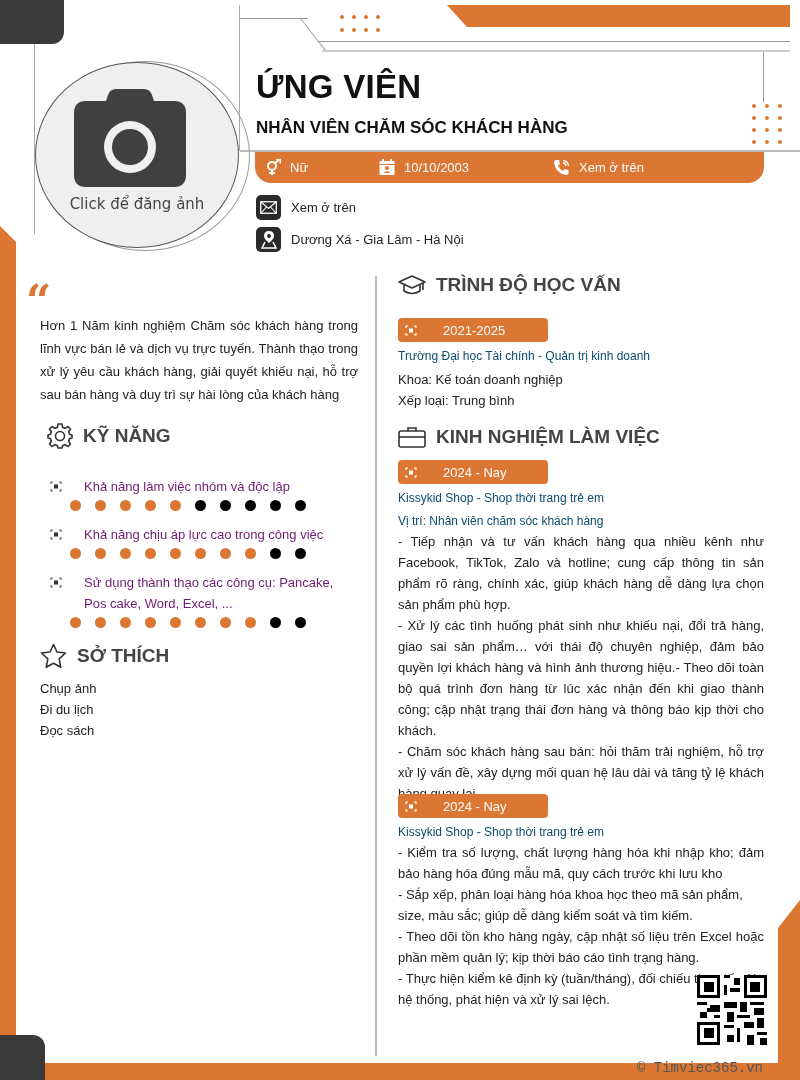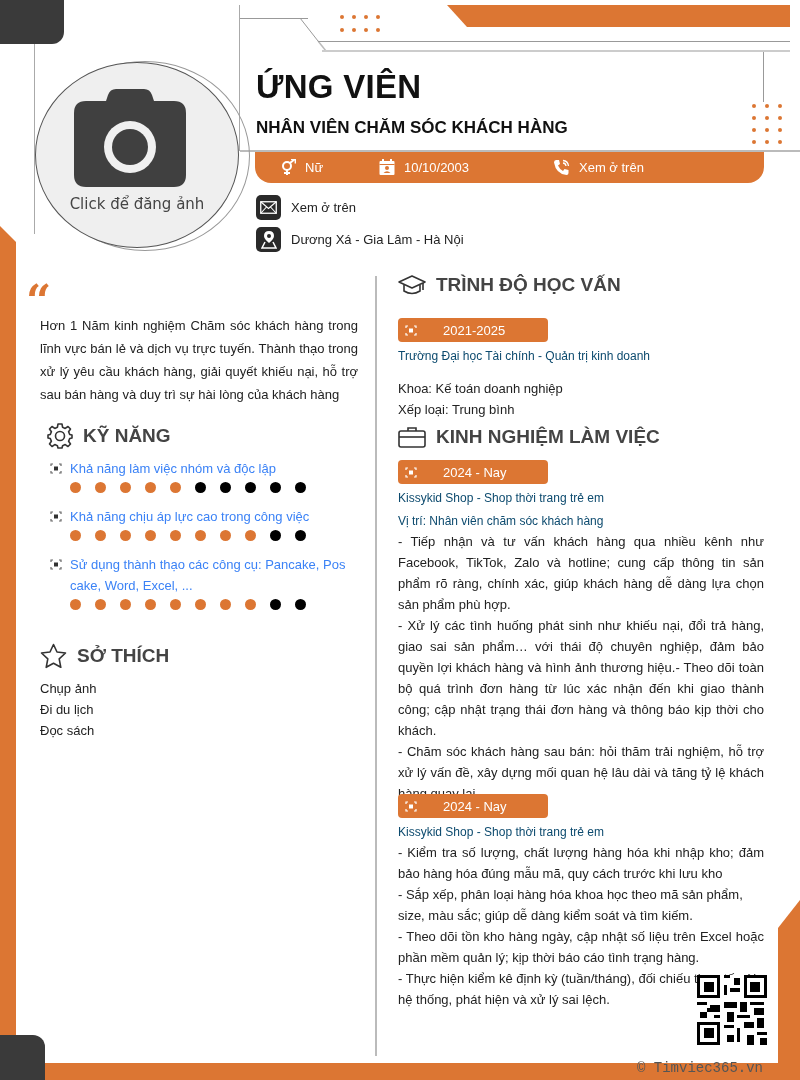--- a/index.html
+++ b/index.html
@@ -44,21 +44,21 @@
   .contact { position: absolute; left: 256px; display: flex; align-items: center; gap: 10px; font-size: 13px; color: #222; }
   .contact .ico { width: 25px; height: 25px; background: #2a2a2a; border-radius: 5px; display: flex; align-items: center; justify-content: center; }
 
   
   .divider { position: absolute; left: 375px; top: 276px; width: 2px; height: 780px; background: #bbb; }
   .quote { position: absolute; left: 26px; top: 280px; font-family: "DejaVu Serif", serif; font-weight: bold; font-size: 44px; color: #dc7633; line-height: 1; }
   .summary { position: absolute; left: 40px; top: 314px; width: 318px; font-size: 13px; line-height: 23px; text-align: justify; color: #222; }
 
   .sec-head { position: absolute; display: flex; align-items: center; gap: 10px; font-size: 19px; font-weight: bold; color: #444; }
   .skill { position: absolute; left: 50px; width: 300px; }
-  .skill-name { display: flex; gap: 8px; font-size: 13px; line-height: 21px; color: #3b82f6; }
+  .skill-name { display: flex; gap: 22px; font-size: 13px; line-height: 21px; color: #701a75; margin-top: 18px; }
   .skill-name .bullet { flex: 0 0 12px; margin-top: 5px; }
   .rating { display: flex; gap: 14px; margin-left: 20px; margin-top: 3px; }
   .rating span { width: 11px; height: 11px; border-radius: 50%; display: block; }
   .rating .on { background: #dc7633; }
   .rating .off { background: #000; }
 
   .hobby { position: absolute; left: 40px; font-size: 13px; color: #222; }
 
   .right-col { position: absolute; left: 398px; width: 366px; }
   .pill { width: 150px; height: 24px; background: #dc7633; border-radius: 4px; color: #fff; font-size: 13px; display: flex; align-items: center; gap: 26px; padding-left: 7px; }
@@ -123,21 +123,21 @@
     <circle cx="56" cy="58" r="26" fill="#f0f0f0"></circle>
     <circle cx="56" cy="58" r="18" fill="#404040"></circle>
   </svg>
   <div class="photo-label">Click để đăng ảnh</div>
 </div>
 
 <div class="name">ỨNG VIÊN</div>
 <div class="job-title">NHÂN VIÊN CHĂM SÓC KHÁCH HÀNG</div>
 
 <div class="info-bar">
-  <div class="info-item" style="left:25px;">
+  <div class="info-item" style="left:10px;">
     <svg width="16" height="16" viewBox="0 0 16 16">
         <circle cx="7" cy="7" r="4" fill="none" stroke="#fff" stroke-width="2"></circle>
         <line x1="7" y1="11" x2="7" y2="16" stroke="#fff" stroke-width="2"></line>
         <line x1="4" y1="14" x2="10" y2="14" stroke="#fff" stroke-width="2"></line>
         <line x1="10" y1="4" x2="15" y2="0" stroke="#fff" stroke-width="2"></line>
         <path d="M11 0 H15.5 V4.5" fill="none" stroke="#fff" stroke-width="1.8"></path>
       </svg>
     <span>Nữ</span>
   </div>
   <div class="info-item" style="left:124px;">
@@ -277,21 +277,21 @@
 </div>
 <div class="right-col" style="top:318px;">
   <div class="pill">
       <svg width="12" height="11" viewBox="0 0 12 11">
         <path d="M1 3V1H3M9 1H11V3M11 8V10H9M3 10H1V8" fill="none" stroke="#fff" stroke-width="1.2"></path>
         <rect x="4" y="3.5" width="4" height="4" fill="#fff"></rect>
       </svg>
       <span>2021-2025</span>
     </div>
   <div class="entry-title">Trường Đại học Tài chính - Quản trị kinh doanh</div>
-  <div class="entry-line" style="margin-top:12px;">Khoa: Kế toán doanh nghiệp</div>
+  <div class="entry-line" style="margin-top:3px;">Khoa: Kế toán doanh nghiệp</div>
   <div class="entry-line">Xếp loại: Trung bình</div>
 </div>
 
 <div class="sec-head" style="left:398px; top:426px;">
   <svg width="28" height="22" viewBox="0 0 28 22">
       <rect x="1" y="5" width="26" height="16" rx="2" fill="none" stroke="#333" stroke-width="1.6"></rect>
       <path d="M10 5 V2 H18 V5" fill="none" stroke="#333" stroke-width="1.6"></path>
       <path d="M1 11 H27" stroke="#333" stroke-width="1.6"></path>
     </svg>
   <span>KINH NGHIỆM LÀM VIỆC</span>

